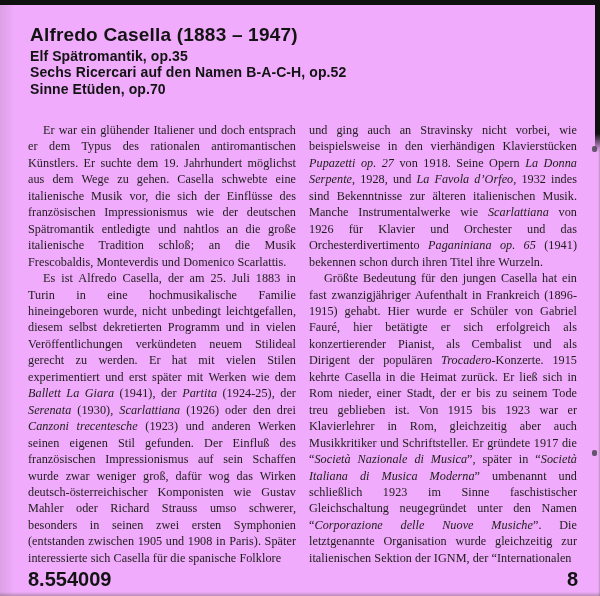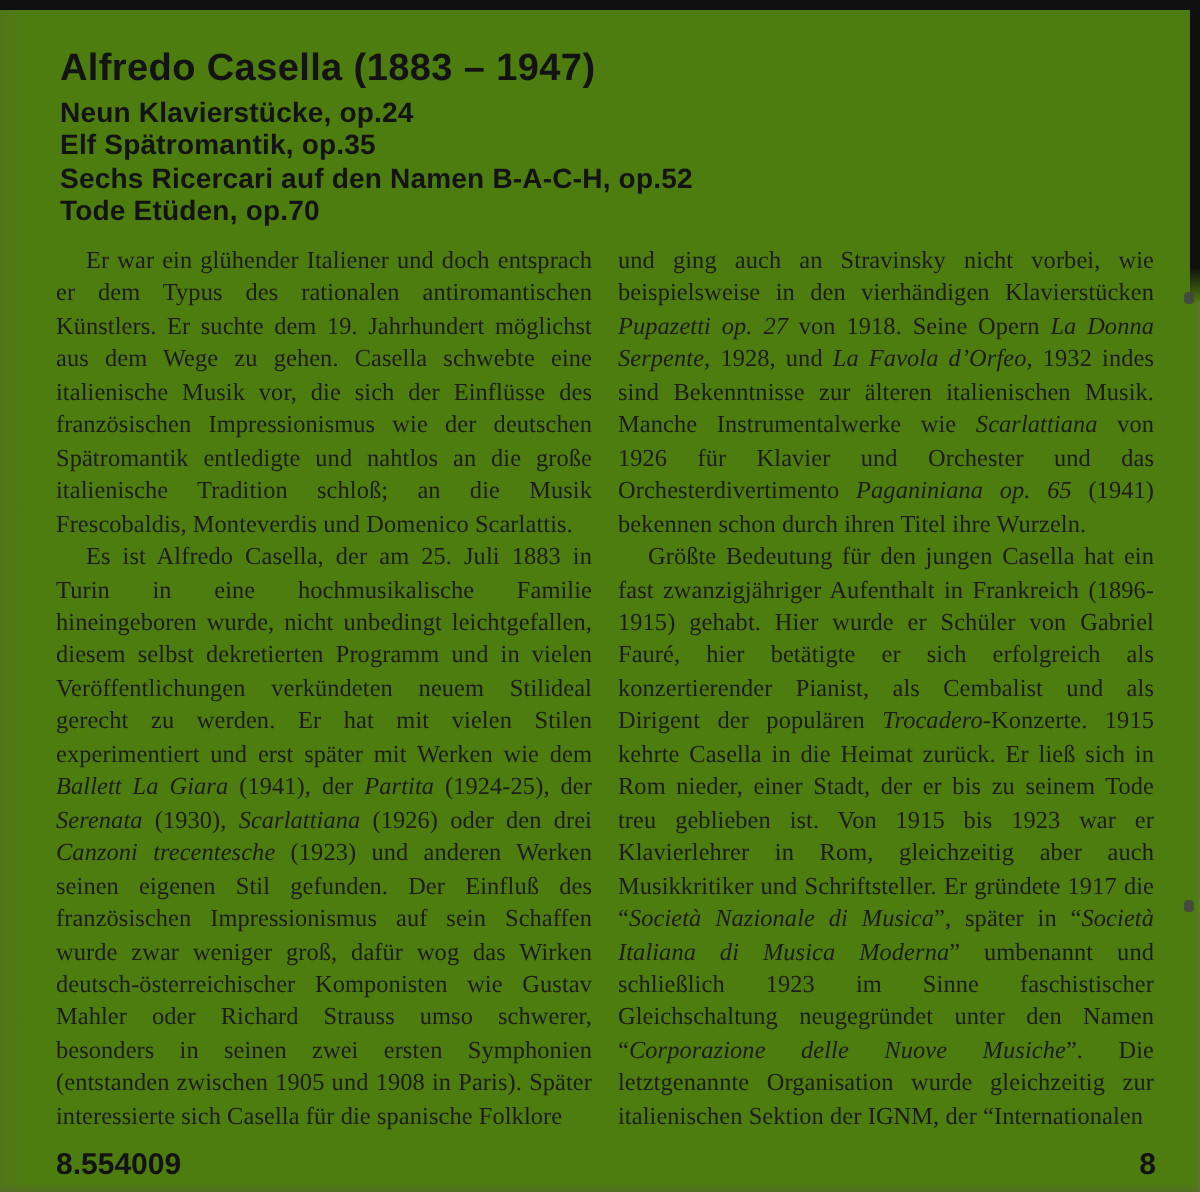--- a/index.html
+++ b/index.html
@@ -1,19 +1,19 @@
 <!DOCTYPE html>
 <html><head>
 <meta charset="utf-8">
 <style>
   html,body { margin:0; padding:0; background:#888; }
   .page {
     position:relative;
     width:600px; height:596px;
-    background:#4d7c0f;
+    background:#f0abfc;
     color:#1d1c1a;
     font-family:"Liberation Serif", serif;
     overflow:hidden;
     margin:0 auto;
   }
   .edge-top {
     position:absolute; top:0; left:0; width:600px; height:5px;
     background:#101010;
   }
   .edge-right {
@@ -58,43 +58,42 @@
     letter-spacing:0.05px;
   }
   .col p { margin:0; }
   .col p.indent { text-indent:15px; }
   .it { font-style:italic; }
 
   .footer {
     position:absolute; left:28px; right:22px; bottom:5px;
     display:flex; justify-content:space-between; align-items:baseline;
     font-family:"Liberation Sans", sans-serif;
-    font-weight:bold; font-size:15px; color:#131313;
+    font-weight:bold; font-size:20px; color:#131313;
   }
 </style>
 </head>
 <body>
 
 <div class="page">
 
   <div class="edge-top"></div>
   <div class="edge-right"></div>
   <div class="edge-right-thin"></div>
   <div class="left-shade"></div>
   <div class="bottom-shade"></div>
   <div class="staple s1"></div>
   <div class="staple s2"></div>
 
   <div class="header">
     <div class="title">Alfredo Casella (1883 – 1947)</div>
     <div class="works">
-      <div>Neun Klavierstücke, op.24</div>
       <div>Elf Spätromantik, op.35</div>
       <div>Sechs Ricercari auf den Namen B-A-C-H, op.52</div>
-      <div>Tode Etüden, op.70</div>
+      <div>Sinne Etüden, op.70</div>
     </div>
   </div>
 
   <div class="columns">
     <div class="col">
       <p class="indent"><span>Er war ein glühender Italiener und doch entsprach er dem Typus des rationalen antiromantischen Künstlers. Er suchte dem 19. Jahrhundert möglichst aus dem Wege zu gehen. Casella schwebte eine italienische Musik vor, die sich der Einflüsse des französischen Impressionismus wie der deutschen Spätromantik entledigte und nahtlos an die große italienische Tradition schloß; an die Musik Frescobaldis, Monteverdis und Domenico Scarlattis.</span></p>
       <p class="indent"><span>Es ist Alfredo Casella, der am 25. Juli 1883 in Turin in eine hochmusikalische Familie hineingeboren wurde, nicht unbedingt leichtgefallen, diesem selbst dekretierten Programm und in vielen Veröffentlichungen verkündeten neuem Stilideal gerecht zu werden. Er hat mit vielen Stilen experimentiert und erst später mit Werken wie dem </span><span class="it">Ballett La Giara</span><span> (1941), der </span><span class="it">Partita</span><span> (1924-25), der </span><span class="it">Serenata</span><span> (1930), </span><span class="it">Scarlattiana</span><span> (1926) oder den drei </span><span class="it">Canzoni trecentesche</span><span> (1923) und anderen Werken seinen eigenen Stil gefunden. Der Einfluß des französischen Impressionismus auf sein Schaffen wurde zwar weniger groß, dafür wog das Wirken deutsch-österreichischer Komponisten wie Gustav Mahler oder Richard Strauss umso schwerer, besonders in seinen zwei ersten Symphonien (entstanden zwischen 1905 und 1908 in Paris). Später interessierte sich Casella für die spanische Folklore</span></p>
     </div>
     <div class="col">
       <p><span>und ging auch an Stravinsky nicht vorbei, wie beispielsweise in den vierhändigen Klavierstücken </span><span class="it">Pupazetti op. 27</span><span> von 1918. Seine Opern </span><span class="it">La Donna Serpente</span><span>, 1928, und </span><span class="it">La Favola d’Orfeo</span><span>, 1932 indes sind Bekenntnisse zur älteren italienischen Musik. Manche Instrumentalwerke wie </span><span class="it">Scarlattiana</span><span> von 1926 für Klavier und Orchester und das Orchesterdivertimento </span><span class="it">Paganiniana op. 65</span><span> (1941) bekennen schon durch ihren Titel ihre Wurzeln.</span></p>

